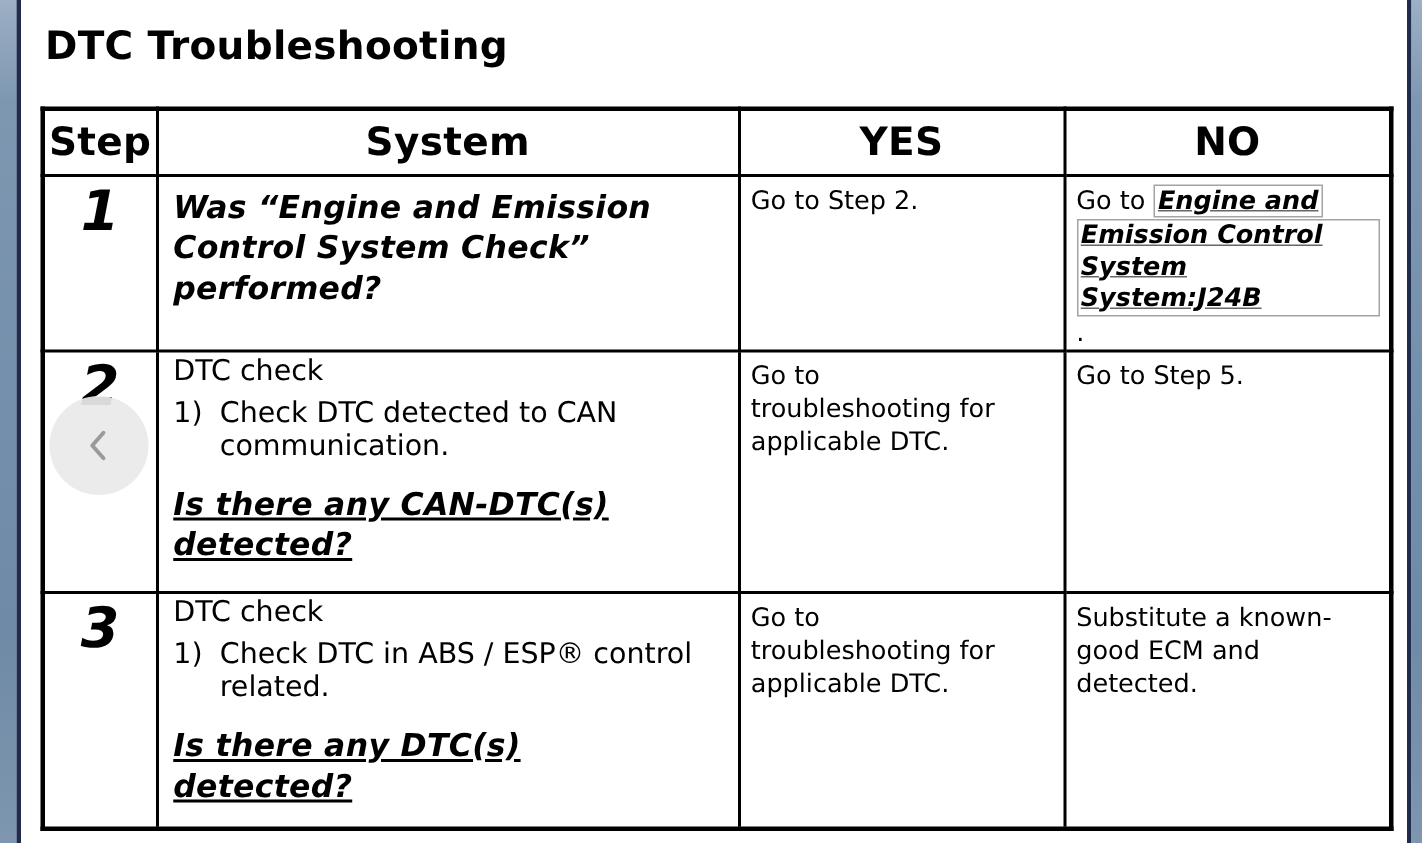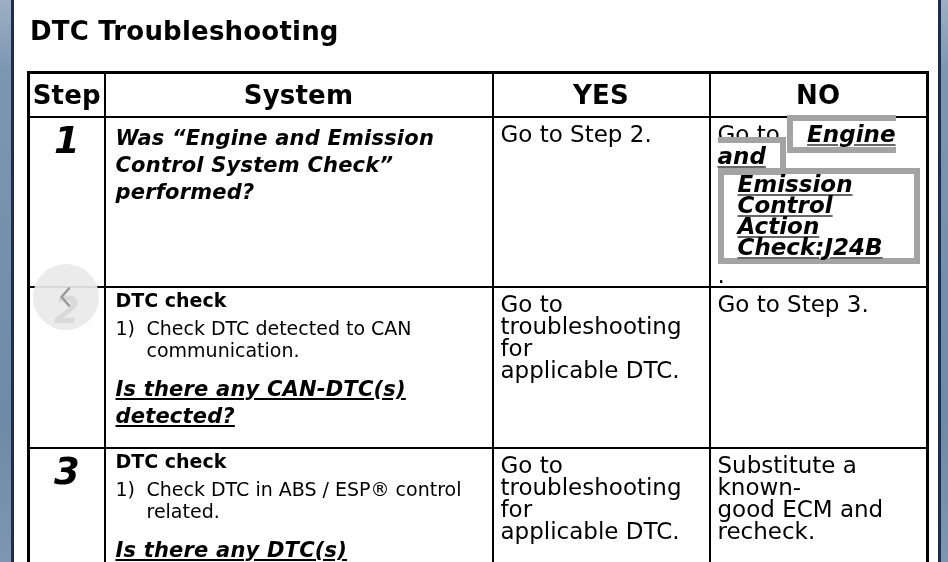--- a/index.html
+++ b/index.html
@@ -65,36 +65,36 @@
     font-size: 37px; font-weight: bold; font-style: italic;
     text-align: center; padding-top: 2px; line-height: 42px;
   }
 
   .action-pad { padding: 0 10px 0 10px; }
   .action-q {
     font-size: 21px; font-weight: bold; font-style: italic;
     line-height: 27px; white-space: pre-line; letter-spacing: 0.2px;
   }
   .action-q.row1 { padding-top: 7px; }
-  .action-title { font-size: 19px; font-weight: bold; line-height: 25px; }
+  .action-title { font-size: 19px; font-weight: normal; line-height: 25px; }
   .action-list { display: flex; margin-top: 4px; font-size: 19px; line-height: 22px; }
   .action-list .marker { width: 31px; flex: 0 0 31px; }
   .action-list .item-text { white-space: pre-line; }
   .action-list + .action-q { margin-top: 15px; text-decoration: underline; }
 
   .cell-pad {
     padding: 5px 6px 0 7px;
-    font-size: 23px; line-height: 22px; white-space: pre-line;
+    font-size: 17px; line-height: 22px; white-space: pre-line;
   }
   .cell-pad.no-wrap-normal { white-space: normal; }
 
   .link { color: #000; }
   .linkbox {
-    border: 6px solid #a3a3a3;
-    padding: 0 14px;
+    border: 1px solid #a3a3a3;
+    padding: 0 2px;
     font-weight: bold; font-style: italic;
     text-decoration: underline;
     text-decoration-color: #666;
   }
   .linkbox.block { display: inline-block; margin-top: 1px; line-height: 21px; }
 
   .prev-button {
     position: absolute; left: 33px; top: 264px;
     width: 66px; height: 66px; border-radius: 50%;
     background: rgba(233, 233, 233, 0.93);
@@ -136,21 +136,21 @@
         <div class="action-pad">
           <div class="action-q row1">Was “Engine and Emission
 Control System Check”
 performed?</div>
         </div>
       </td>
       <td>
         <div class="cell-pad">Go to Step 2.</div>
       </td>
       <td>
-        <div class="cell-pad no-wrap-normal"><span>Go to </span><span class="link"><span class="linkbox">Engine and</span><br><span class="linkbox block"><span>Emission Control</span><br><span>Action Check:J24B</span></span></span><span>.</span></div>
+        <div class="cell-pad no-wrap-normal"><span>Go to </span><span class="link"><span class="linkbox">Engine and</span><br><span class="linkbox block"><span>Emission Control</span><br><span>System System:J24B</span></span></span><span>.</span></div>
       </td>
     </tr>
 
     <tr style="height:161px;">
       <td>
         <div class="step-num">2</div>
       </td>
       <td>
         <div class="action-pad">
           <div class="action-title">DTC check</div>
@@ -162,21 +162,21 @@
           <div class="action-q">Is there any CAN-DTC(s)
 detected?</div>
         </div>
       </td>
       <td>
         <div class="cell-pad">Go to
 troubleshooting for
 applicable DTC.</div>
       </td>
       <td>
-        <div class="cell-pad">Go to Step 3.</div>
+        <div class="cell-pad">Go to Step 5.</div>
       </td>
     </tr>
 
     <tr style="height:158px;">
       <td>
         <div class="step-num">3</div>
       </td>
       <td>
         <div class="action-pad">
           <div class="action-title">DTC check</div>
@@ -190,21 +190,21 @@
         </div>
       </td>
       <td>
         <div class="cell-pad">Go to
 troubleshooting for
 applicable DTC.</div>
       </td>
       <td>
         <div class="cell-pad">Substitute a known-
 good ECM and
-recheck.</div>
+detected.</div>
       </td>
     </tr>
   </tbody>
     </table>
 </div>
 
 <button class="prev-button">
   <span style="display:flex;">
     <svg width="28" height="28" viewBox="0 0 28 28">
       <polyline points="17,5.5 9.5,14 17,22.5" fill="none" stroke="#9a9a9a" stroke-width="2.6" stroke-linecap="round" stroke-linejoin="round"></polyline>

